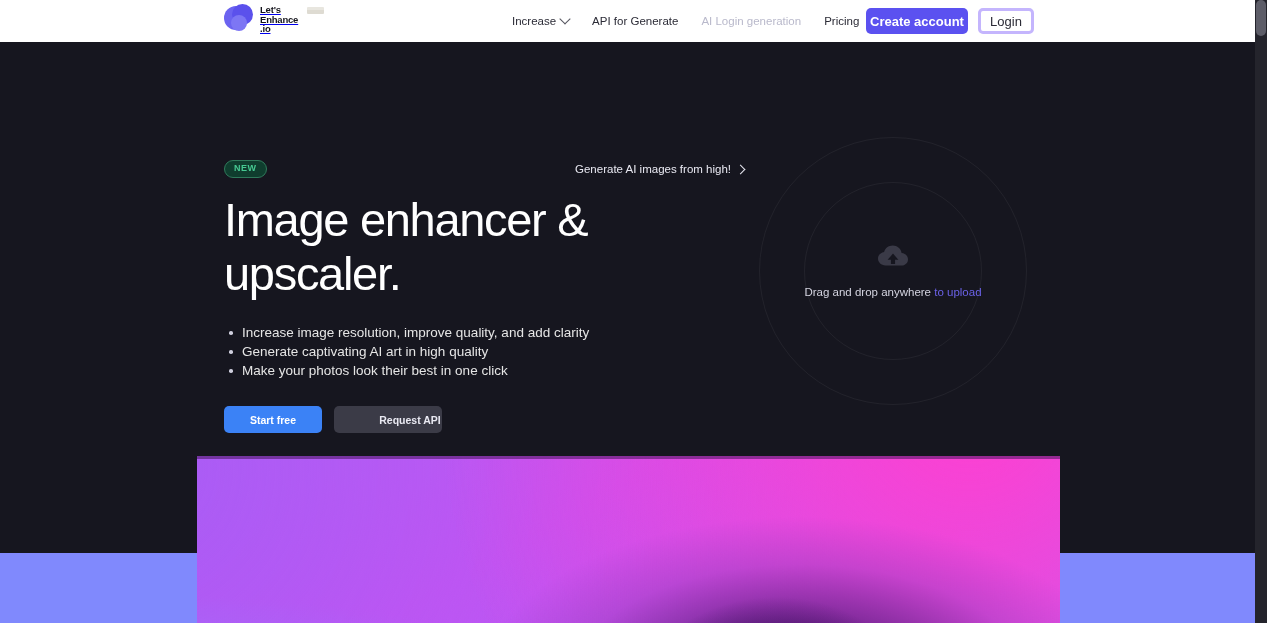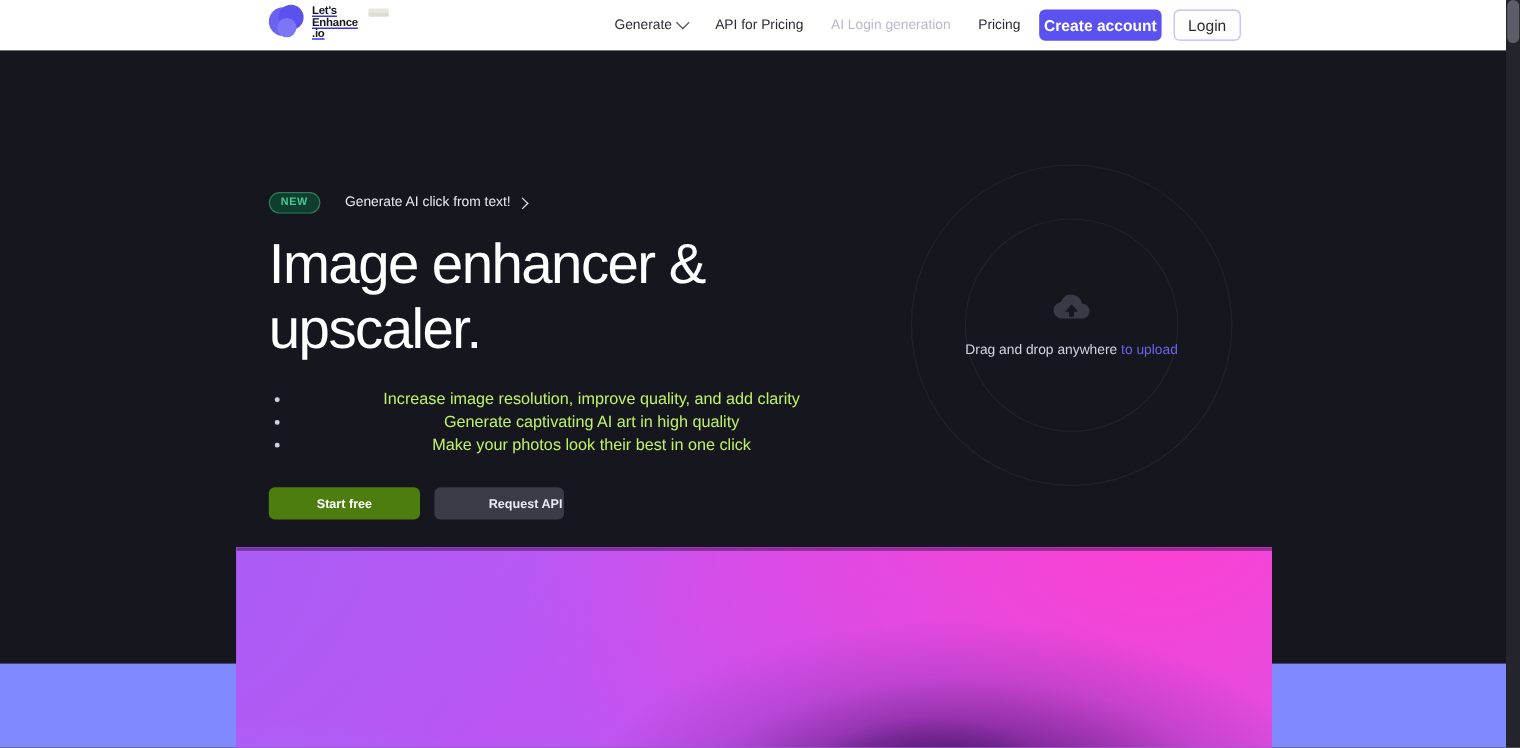--- a/index.html
+++ b/index.html
@@ -141,21 +141,21 @@
     width: 102px;
     background: #5b51f0;
     color: #ffffff;
     border: none;
   }
   #btn-login {
     left: 978px;
     width: 56px;
     background: #ffffff;
     color: #2b2b36;
-    border: 1px solid #c4b5fd;
+    border: 3px solid #c4b5fd;
     font-weight: normal;
   }
 
   
   #hero {
     position: absolute;
     top: 42px;
     left: 0;
     width: 1267px;
     height: 414px;
@@ -166,20 +166,21 @@
     left: 224px;
     top: 118px;
     width: 520px;
   }
 
   .badge-row {
     display: flex;
     align-items: center;
     gap: 21px;
     height: 18px;
+    justify-content: space-between;
   }
   .badge-new {
     background: #0f3d2e;
     border: 1px solid #2f7a5b;
     color: #47c992;
     font-size: 9px;
     font-weight: bold;
     letter-spacing: 0.5px;
     border-radius: 9px;
     padding: 2px 9px 3px;
@@ -214,22 +215,21 @@
   #hero-list {
     list-style: none;
     margin: 22px 0 0 0;
     padding: 0;
   }
   #hero-list li {
     position: relative;
     padding-left: 18px;
     font-size: 13.5px;
     line-height: 19px;
-    color: #bef264;
-    text-align: center;
+    color: #e5e5e5;
   }
   #hero-list li::before {
     content: "";
     position: absolute;
     left: 5px;
     top: 8px;
     width: 3.5px;
     height: 3.5px;
     border-radius: 50%;
     background: #cfcfdd;
@@ -245,21 +245,21 @@
     border-radius: 5px;
     font-size: 10.5px;
     font-weight: bold;
     display: flex;
     align-items: center;
     justify-content: center;
     cursor: pointer;
     border: none;
     box-sizing: border-box;
   }
-  #cta-start { width: 126px; background: #4d7c0f; color: #ffffff; }
+  #cta-start { width: 98px; background: #3b82f6; color: #ffffff; }
   #cta-api   { width: 108px; background: #3b3b47; color: #e9e9f2; padding-left: 44px; }
 
   
   #dropzone {
     position: absolute;
     left: 760px;
     top: 96px;
     width: 266px;
     height: 266px;
     cursor: pointer;
@@ -383,25 +383,25 @@
         <span class="blob-c"></span>
       </span>
       <span class="logo-type">Let's
 Enhance
 .io</span>
       <span class="logo-flag"></span>
     </a>
 
     <nav id="nav-links">
       <a class="nav-link" href="#">
-        <span>Generate</span>
+        <span>Increase</span>
         <span class="chev-down"></span>
       </a>
       <a class="nav-link" href="#">
-        <span>API for Pricing</span>
+        <span>API for Generate</span>
       </a>
       <a class="nav-link muted" href="#">
         <span>AI Login generation</span>
       </a>
       <a class="nav-link" href="#">
         <span>Pricing</span>
       </a>
       <a class="nav-link" href="#">
         <span>Blog</span>
       </a>
@@ -411,21 +411,21 @@
     <div class="nav-btn" id="btn-login">Login</div>
   </div>
 
   <section id="hero">
 
     <div id="hero-left">
 
       <div class="badge-row">
         <span class="badge-new">NEW</span>
         <a class="badge-text" href="#">
-          <span>Generate AI click from text!</span>
+          <span>Generate AI images from high!</span>
           <span class="chev-right"></span>
         </a>
       </div>
 
       <h1 id="hero-title">Image enhancer &amp; upscaler.</h1>
 
       <ul id="hero-list">
         <li>Increase image resolution, improve quality, and add clarity</li>
         <li>Generate captivating AI art in high quality</li>
         <li>Make your photos look their best in one click</li>

